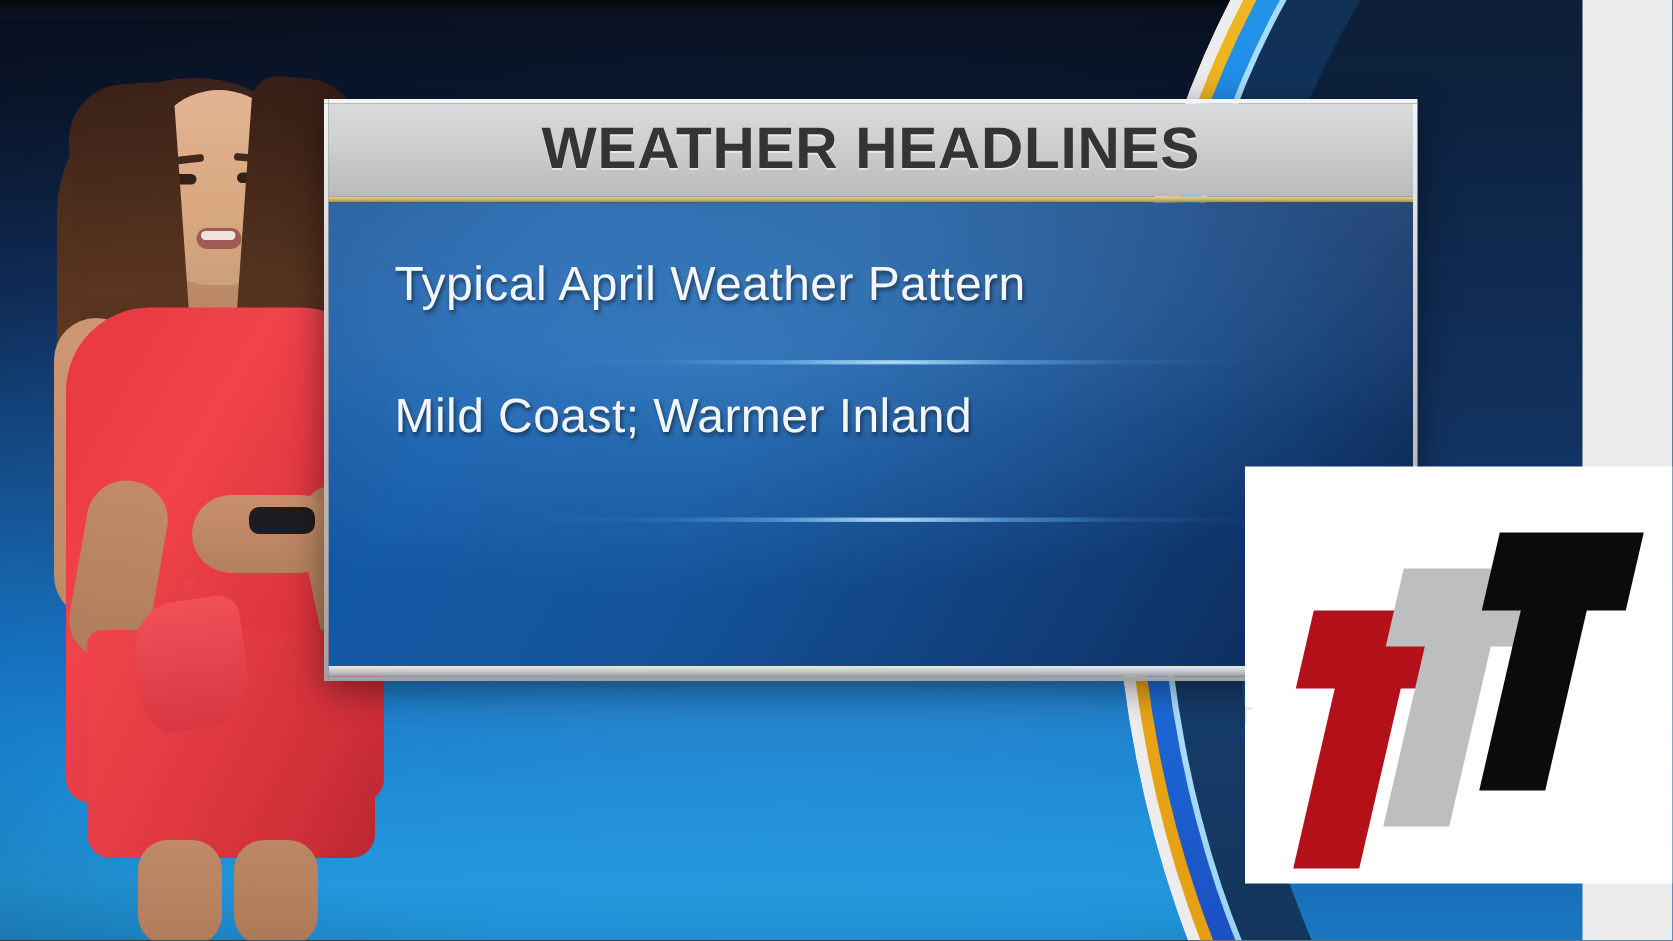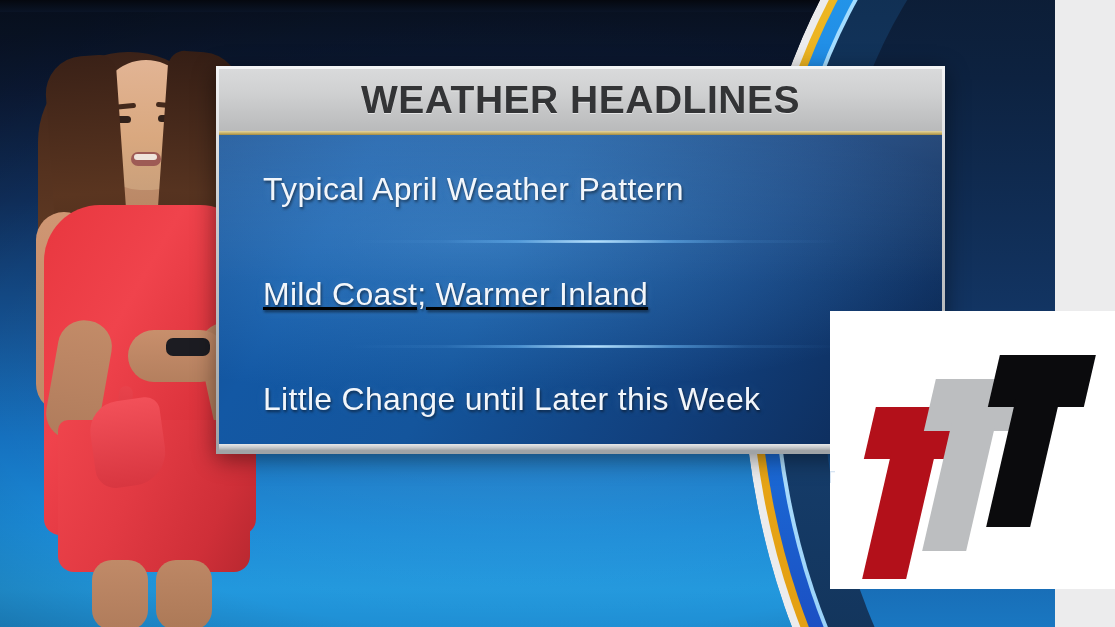--- a/index.html
+++ b/index.html
@@ -299,21 +299,21 @@
 
   .headline-row {
     position: absolute;
     left: 0;
     width: 100%;
     height: 104px;
     display: flex;
     align-items: center;
   }
   .headline-row.r0 { top: 2px; }
-  .headline-row.r1 { top: 107px; text-decoration: underline; }
+  .headline-row.r1 { top: 90px; }
   .headline-row.r2 { top: 212px; }
 
   .headline-text {
     padding-left: 44px;
     font-size: 32px;
     color: #f2f6fb;
     letter-spacing: 0.3px;
     white-space: nowrap;
     text-shadow: 1px 2px 3px rgba(0,0,0,0.55), 0 0 10px rgba(150,200,255,0.20);
   }
@@ -445,23 +445,20 @@
       </div>
 
       <div class="divider d0"></div>
 
       <div class="headline-row r1">
         <div class="headline-text">Mild Coast; Warmer Inland</div>
       </div>
 
       <div class="divider d1"></div>
 
-      <div class="headline-row r2">
-        <div class="headline-text">Little Change until Later this Week</div>
-      </div>
     </div>
 
     <div class="panel-bottom-edge"></div>
     <div class="panel-frame"></div>
   </div>
 
   <div class="logo-box">
     <div class="logo-fragment">T</div>
     <div class="logo-marks">
       <div class="t-mark t-red">

